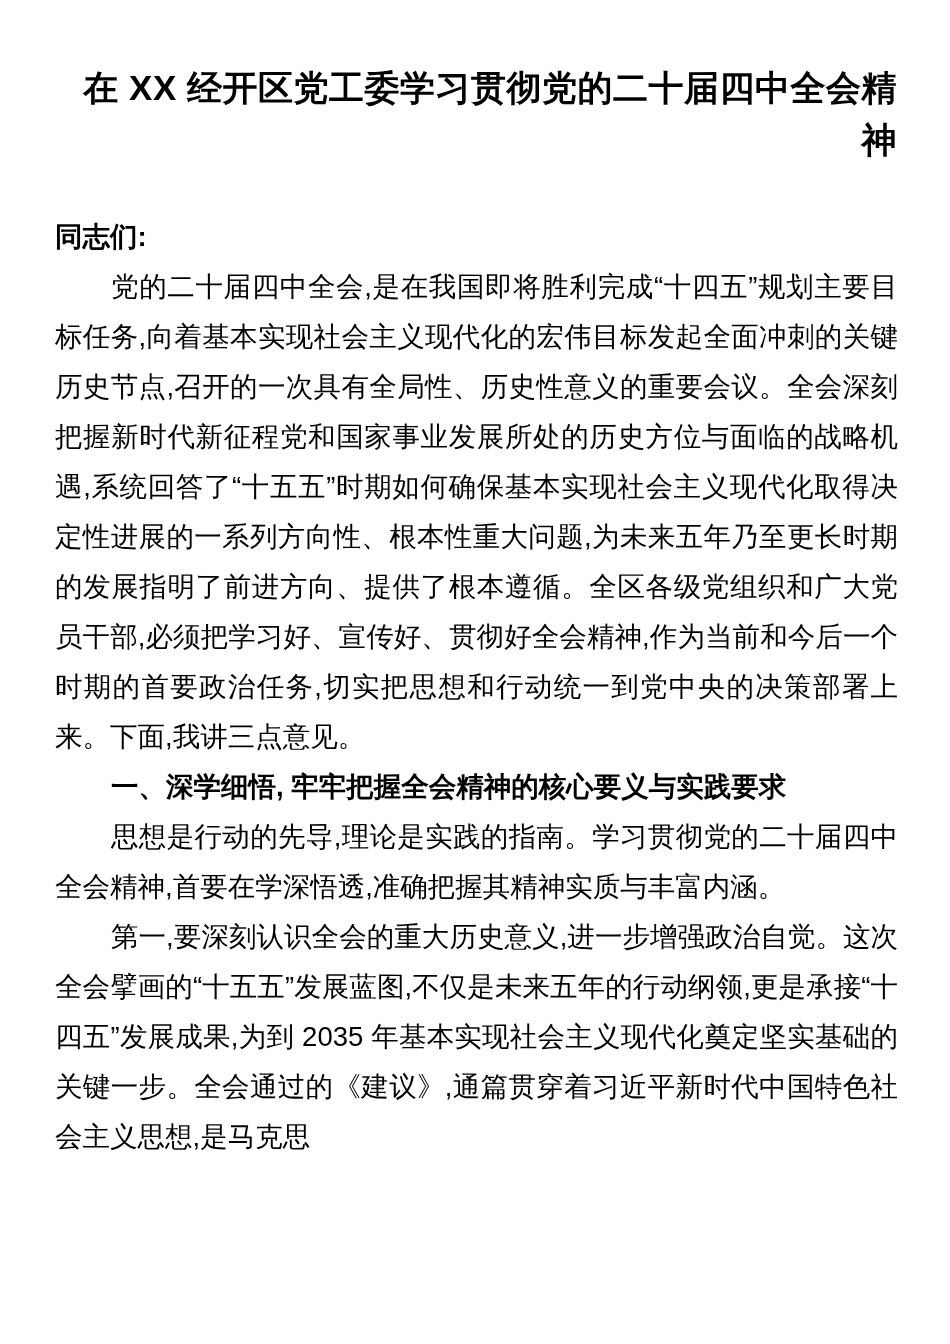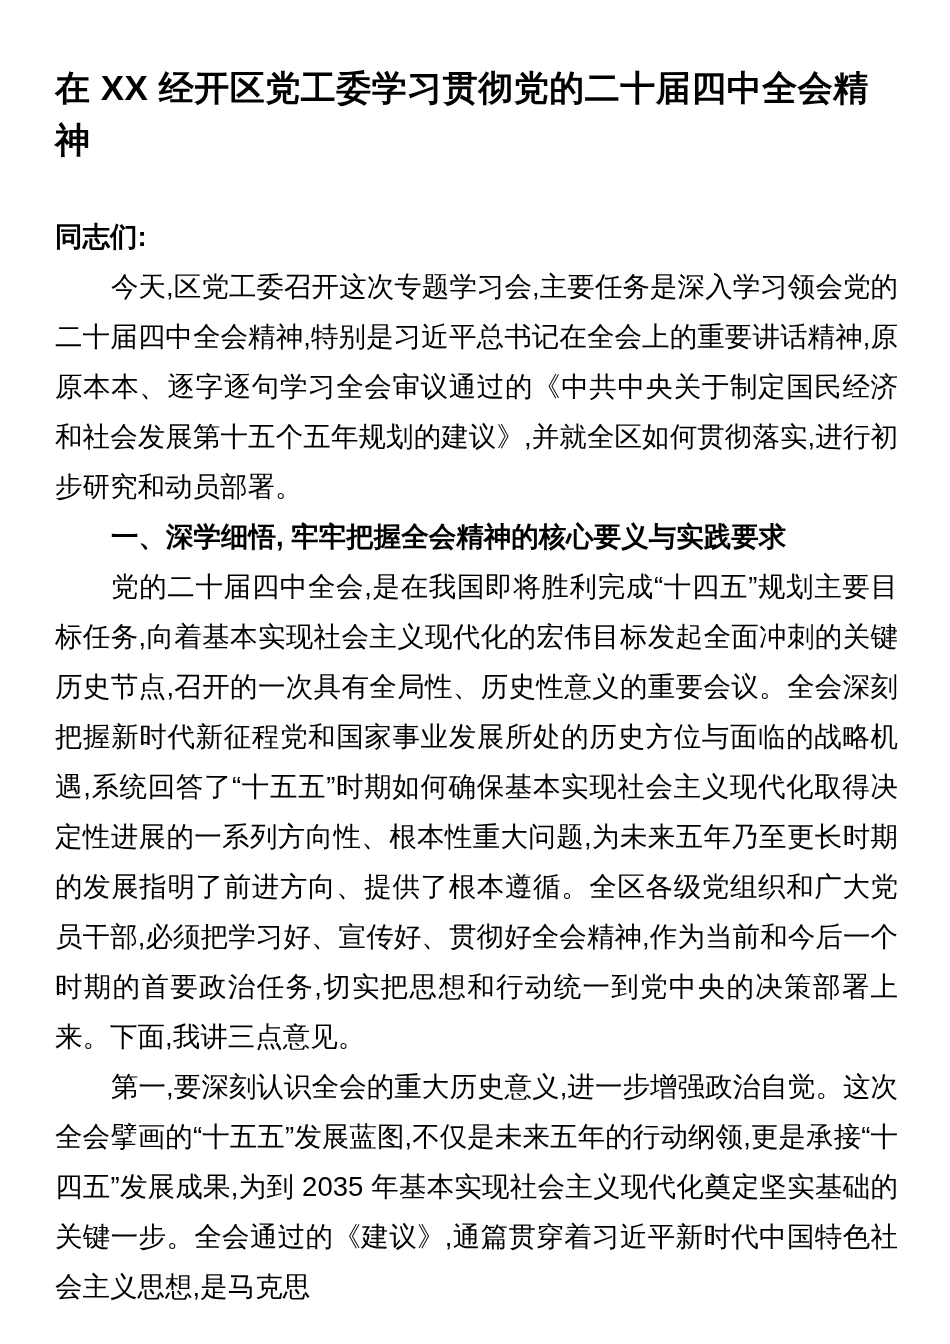--- a/index.html
+++ b/index.html
@@ -21,21 +21,21 @@
     height: 1344px;
     box-sizing: border-box;
     padding: 0;
     background: #ffffff;
   }
   .doc-title {
     position: absolute;
     left: 55px;
     top: 62px;
     width: 842px;
-    text-align: left;
+    text-align: right;
     font-size: 35px;
     line-height: 52px;
     font-weight: 700;
     letter-spacing: 0.5px;
     color: #000000;
   }
   .body-block {
     position: absolute;
     left: 55px;
     top: 212px;
@@ -67,19 +67,19 @@
 <body>
 
 <div class="page">
 
   <div class="doc-title">
     <div>在 XX 经开区党工委学习贯彻党的二十届四中全会精神</div>
   </div>
 
   <div class="body-block">
     <p class="para salutation">同志们:</p>
-    <p class="para indent">今天,区党工委召开这次专题学习会,主要任务是深入学习领会党的二十届四中全会精神,特别是习近平总书记在全会上的重要讲话精神,原原本本、逐字逐句学习全会审议通过的《中共中央关于制定国民经济和社会发展第十五个五年规划的建议》,并就全区如何贯彻落实,进行初步研究和动员部署。</p>
+    <p class="para indent">党的二十届四中全会,是在我国即将胜利完成“十四五”规划主要目标任务,向着基本实现社会主义现代化的宏伟目标发起全面冲刺的关键历史节点,召开的一次具有全局性、历史性意义的重要会议。全会深刻把握新时代新征程党和国家事业发展所处的历史方位与面临的战略机遇,系统回答了“十五五”时期如何确保基本实现社会主义现代化取得决定性进展的一系列方向性、根本性重大问题,为未来五年乃至更长时期的发展指明了前进方向、提供了根本遵循。全区各级党组织和广大党员干部,必须把学习好、宣传好、贯彻好全会精神,作为当前和今后一个时期的首要政治任务,切实把思想和行动统一到党中央的决策部署上来。下面,我讲三点意见。</p>
     <p class="para section-heading">一、深学细悟, 牢牢把握全会精神的核心要义与实践要求</p>
-    <p class="para indent">党的二十届四中全会,是在我国即将胜利完成“十四五”规划主要目标任务,向着基本实现社会主义现代化的宏伟目标发起全面冲刺的关键历史节点,召开的一次具有全局性、历史性意义的重要会议。全会深刻把握新时代新征程党和国家事业发展所处的历史方位与面临的战略机遇,系统回答了“十五五”时期如何确保基本实现社会主义现代化取得决定性进展的一系列方向性、根本性重大问题,为未来五年乃至更长时期的发展指明了前进方向、提供了根本遵循。全区各级党组织和广大党员干部,必须把学习好、宣传好、贯彻好全会精神,作为当前和今后一个时期的首要政治任务,切实把思想和行动统一到党中央的决策部署上来。下面,我讲三点意见。</p>
+    <p class="para indent">思想是行动的先导,理论是实践的指南。学习贯彻党的二十届四中全会精神,首要在学深悟透,准确把握其精神实质与丰富内涵。</p>
     <p class="para indent">第一,要深刻认识全会的重大历史意义,进一步增强政治自觉。这次全会擘画的“十五五”发展蓝图,不仅是未来五年的行动纲领,更是承接“十四五”发展成果,为到 2035 年基本实现社会主义现代化奠定坚实基础的关键一步。全会通过的《建议》,通篇贯穿着习近平新时代中国特色社会主义思想,是马克思</p>
   </div>
 
 </div>
 
 </body></html>

